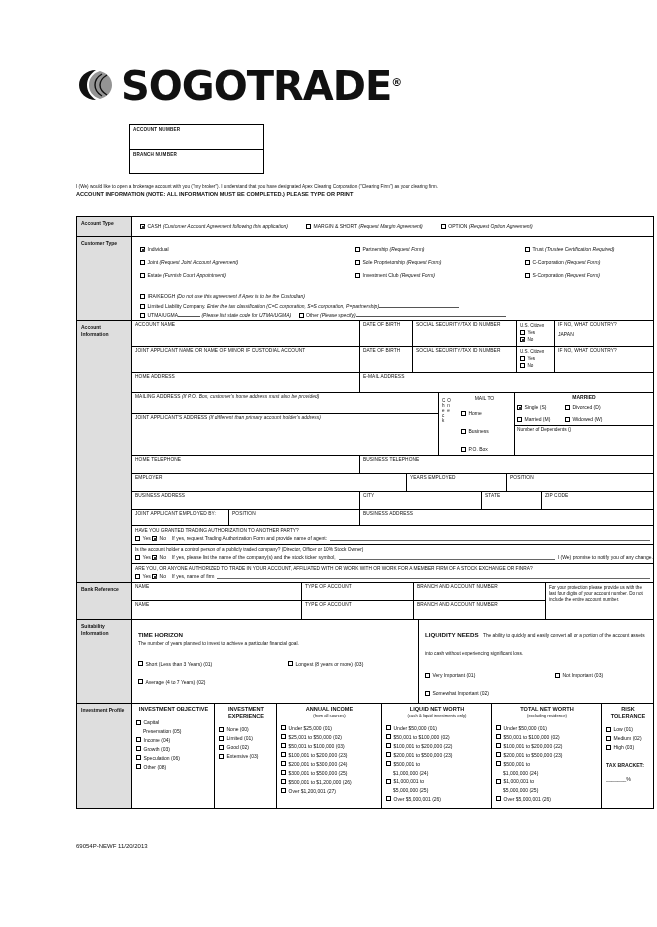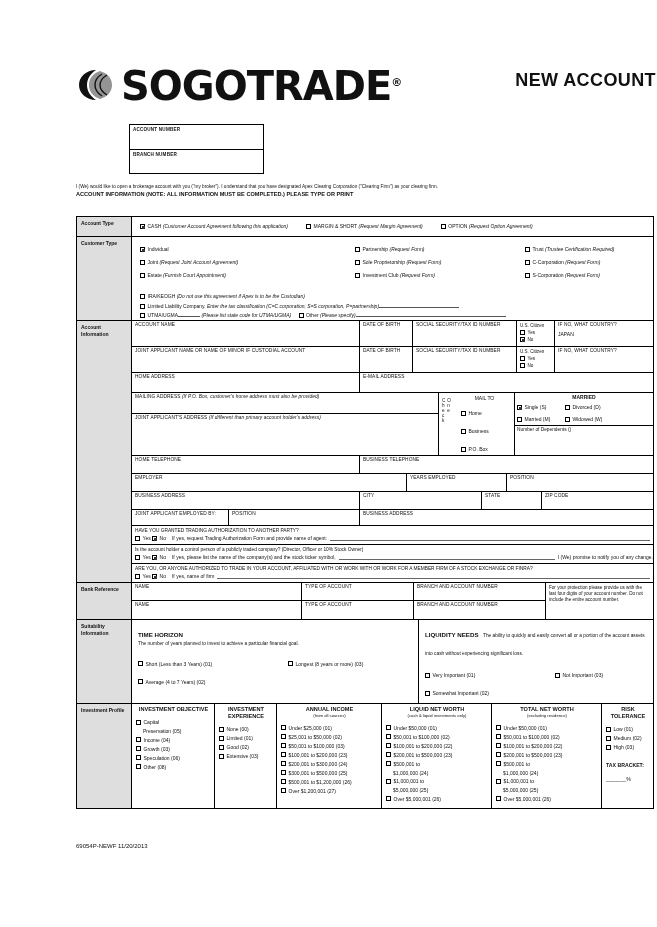--- a/index.html
+++ b/index.html
@@ -136,21 +136,20 @@
         <g fill="#111">
           <path d="M20 2 C10 2 3 9 3 17 C3 25 10 32 20 32 C14 28 11 23 11 17 C11 11 14 6 20 2 Z"></path>
           <path d="M24 3 C16 6 13 11 13 17 C13 23 16 28 24 31 C31 29 36 24 36 17 C36 10 31 5 24 3 Z" opacity="0.45"></path>
           <path d="M26 6 C21 9 19 13 19 17 C19 21 21 25 26 28" fill="none" stroke="#111" stroke-width="1.4"></path>
           <path d="M31 7 C26 10 24 13 24 17 C24 21 26 24 31 27" fill="none" stroke="#111" stroke-width="1.4"></path>
         </g>
       </svg>
       <div class="logo-text"><span>SOGOTRADE</span><span class="logo-reg">®</span></div>
     </div>
     <div class="title-block">
-      <div>NEW ACCOUNT</div>
     </div>
   </div>
 
   <div class="acctbox">
     <div class="row">
       <div class="lbl">ACCOUNT NUMBER</div>
     </div>
     <div class="row">
       <div class="lbl">BRANCH NUMBER</div>
     </div>

